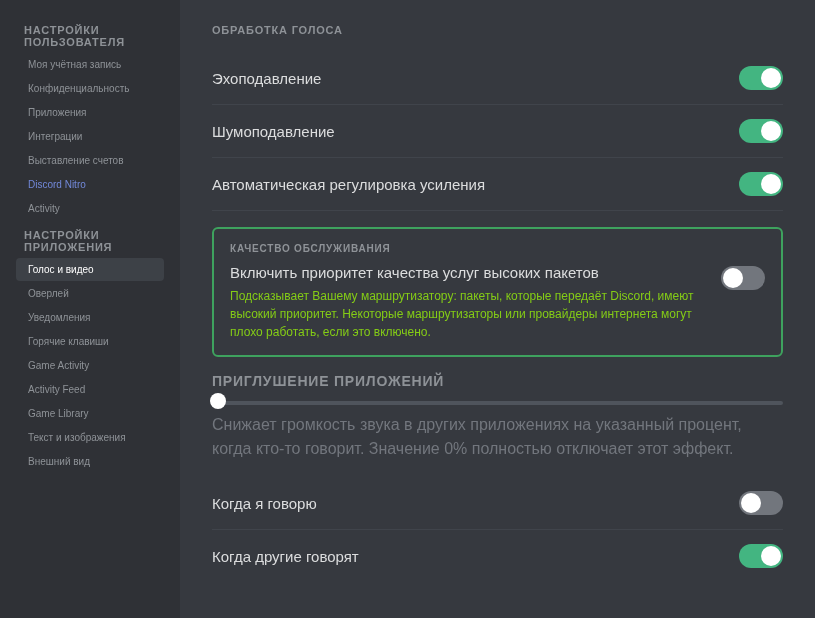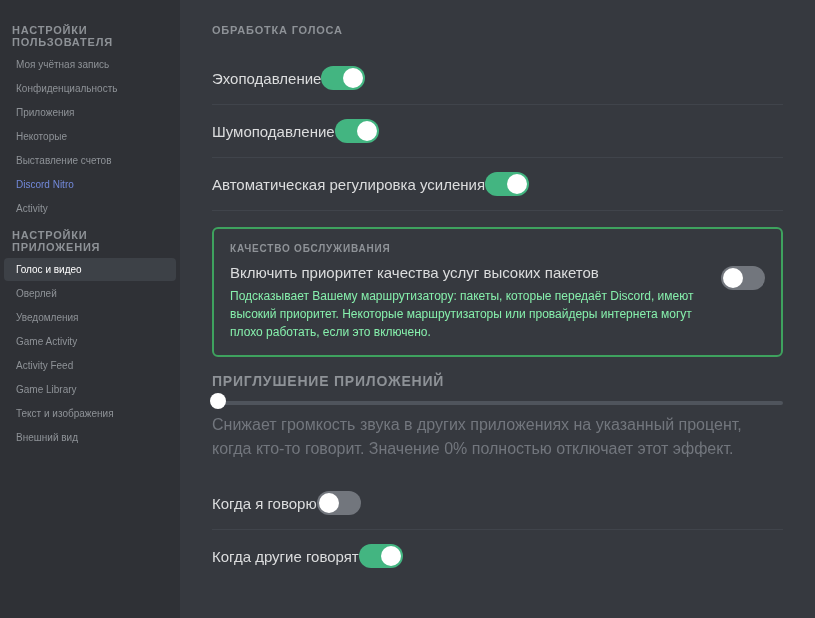--- a/index.html
+++ b/index.html
@@ -12,21 +12,21 @@
       height: 618px;
       overflow: hidden;
       display: flex;
     }
 
     
     .sidebar {
       width: 180px;
       min-width: 180px;
       background: #2f3136;
-      padding: 16px 0;
+      padding: 16px 12px;
       overflow-y: auto;
       flex-shrink: 0;
     }
 
     .sidebar-section-label {
       font-size: 11px;
       font-weight: 700;
       color: #8e9297;
       text-transform: uppercase;
       letter-spacing: 0.8px;
@@ -64,20 +64,21 @@
       font-weight: 700;
       color: #8e9297;
       text-transform: uppercase;
       letter-spacing: 0.8px;
       margin-bottom: 16px;
     }
 
     .setting-row {
       display: flex;
       align-items: center;
+      justify-content: space-between;
       padding: 14px 0;
       border-bottom: 1px solid #40444b;
     }
 
     .setting-row:last-child {
       border-bottom: none;
     }
 
     .setting-label {
       font-size: 15px;
@@ -150,21 +151,21 @@
     }
 
     .qos-title {
       font-size: 15px;
       color: #dcddde;
       margin-bottom: 6px;
     }
 
     .qos-desc {
       font-size: 12px;
-      color: #86efac;
+      color: #84cc16;
       line-height: 1.5;
     }
 
     
     .attenuation-section {
       margin: 16px 0;
     }
 
     .attenuation-label {
       font-size: 14px;
@@ -218,31 +219,32 @@
 </head>
 <body>
 
 <nav class="sidebar">
 
   <div class="sidebar-section-label">НАСТРОЙКИ ПОЛЬЗОВАТЕЛЯ</div>
 
   <div class="sidebar-item">Моя учётная запись</div>
   <div class="sidebar-item">Конфиденциальность</div>
   <div class="sidebar-item">Приложения</div>
-  <div class="sidebar-item">Некоторые</div>
+  <div class="sidebar-item">Интеграции</div>
   <div class="sidebar-item">Выставление счетов</div>
 
   <div class="sidebar-item nitro">Discord Nitro</div>
   <div class="sidebar-item">Activity</div>
 
   <div class="sidebar-section-label">НАСТРОЙКИ ПРИЛОЖЕНИЯ</div>
 
   <div class="sidebar-item active">Голос и видео</div>
   <div class="sidebar-item">Оверлей</div>
   <div class="sidebar-item">Уведомления</div>
+  <div class="sidebar-item">Горячие клавиши</div>
   <div class="sidebar-item">Game Activity</div>
   <div class="sidebar-item">Activity Feed</div>
   <div class="sidebar-item">Game Library</div>
   <div class="sidebar-item">Текст и изображения</div>
   <div class="sidebar-item">Внешний вид</div>
 
 </nav>
 
 <main class="main-content">
 

